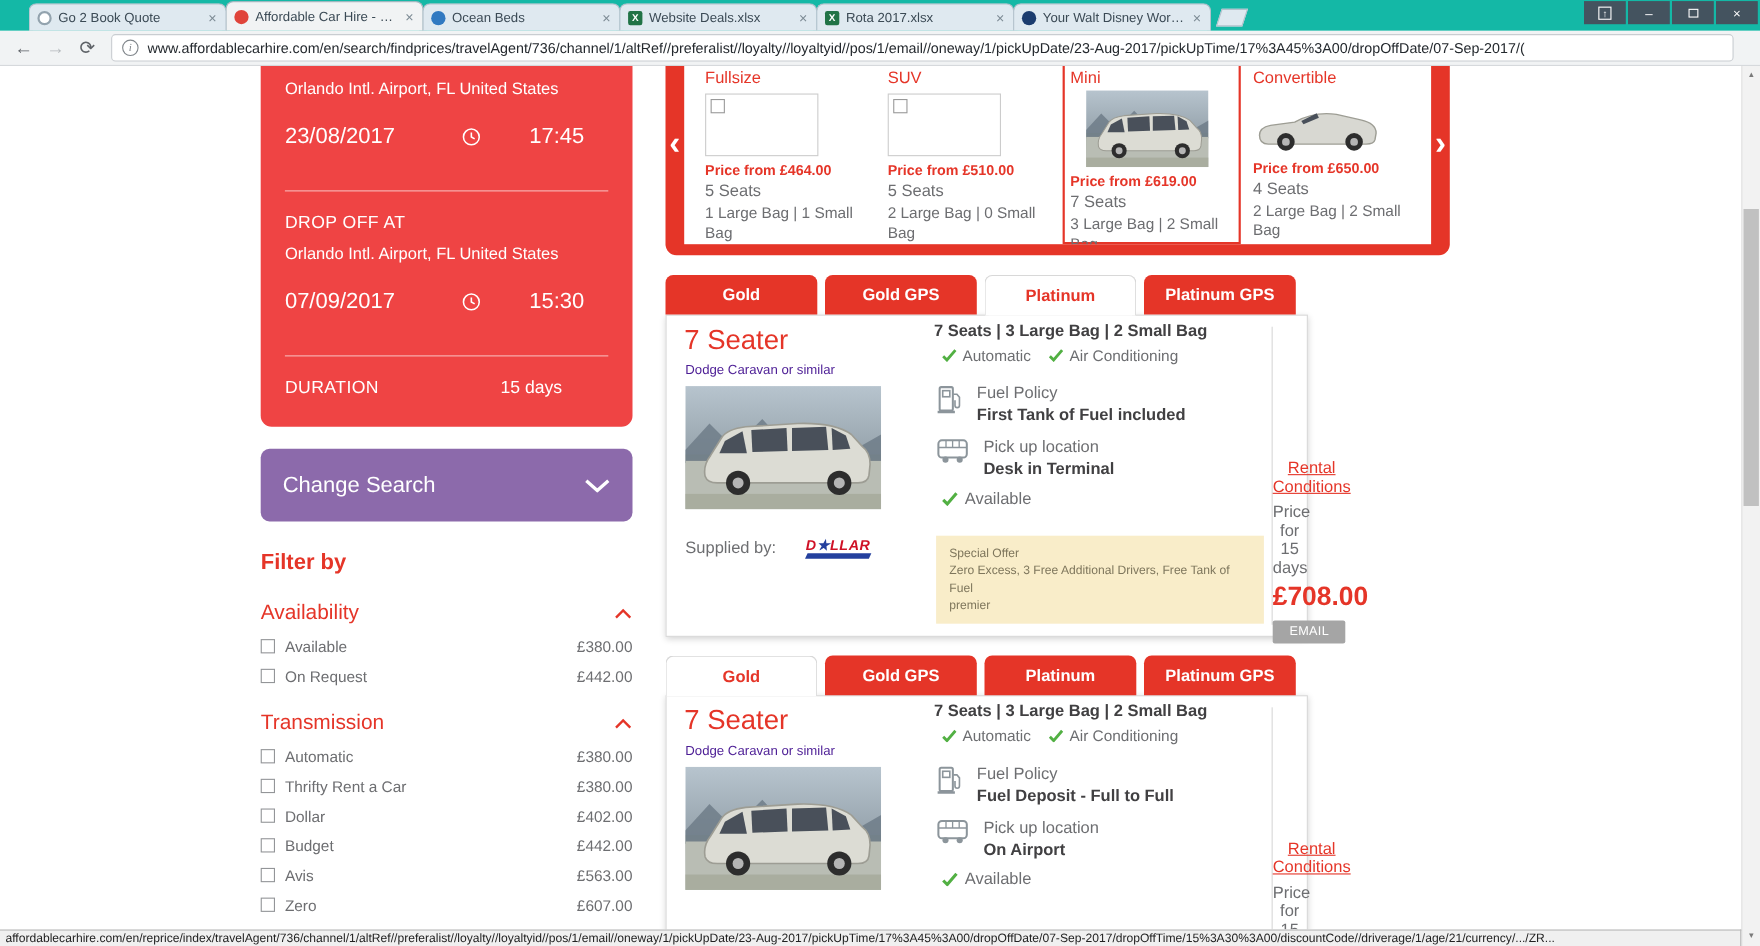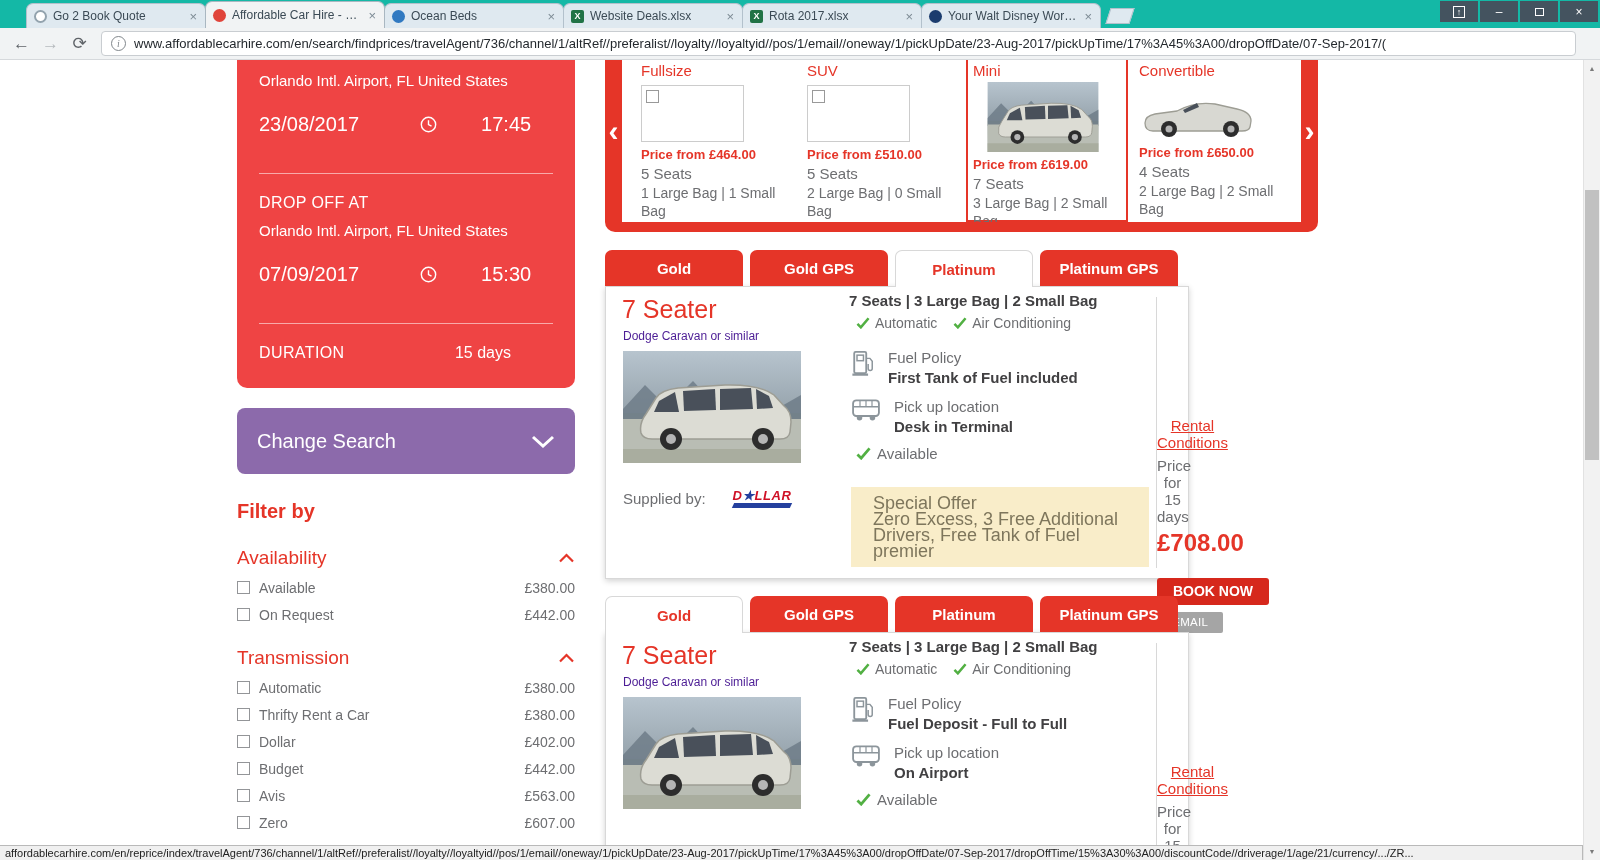--- a/index.html
+++ b/index.html
@@ -88,21 +88,21 @@
   .dollar-bar{width:58px;height:5px;background:#24409e;transform:skewX(-25deg);margin-top:1px}
   .specs{position:absolute;left:243px;top:5px;font-size:15px;font-weight:700;color:#414042}
   .features{position:absolute;left:250px;top:28px;display:flex;gap:16px;font-size:14px;color:#6d6e71;align-items:center}
   .feat{display:flex;align-items:center;gap:5px}
   .inforow{position:absolute;left:245px;display:flex;gap:13px;align-items:flex-start}
   .inforow.fuel{top:62px}
   .inforow.pickup{top:111px}
   .info-label{font-size:15px;color:#6d6e71}
   .info-value{font-size:15px;font-weight:700;color:#414042;margin-top:3px}
   .avail{position:absolute;left:250px;top:158px;font-size:15px;color:#6d6e71;display:flex;align-items:center;gap:6px}
-  .offer{position:absolute;left:245px;top:200px;width:298px;background:#f9edc9;padding:8px 22px;font-size:18px;color:#7e765c;line-height:16px}
+  .offer{position:absolute;left:245px;top:200px;width:298px;background:#f9edc9;padding:8px 12px;font-size:11px;color:#7e765c;line-height:16px}
   .vline{position:absolute;left:550px;top:10px;bottom:10px;width:1px;background:#d8d8d8}
   .rightcol{position:absolute;left:551px;right:0;top:0;bottom:0;text-align:center}
   .rental{color:#e53528;text-decoration:underline;font-size:15px;display:inline-block;margin-top:130px;cursor:pointer}
   .pricefor{font-size:15px;color:#6d6e71;margin-top:5px}
   .bigprice{font-size:24px;font-weight:700;color:#e53528;margin-top:4px}
   .book{display:inline-block;margin-top:21px;width:112px;height:27px;line-height:27px;background:#d6281c;color:#fff;font-weight:700;font-size:14px;border-radius:3px;cursor:pointer}
   .email{display:inline-block;margin-top:7px;padding:0 12px;height:21px;line-height:21px;background:#a5a5a5;color:#fff;font-size:11.5px;letter-spacing:.3px;border-radius:2px;cursor:pointer}
 
   
   .scrollbar{position:absolute;right:0;top:60px;width:17px;height:800px;background:#f2f2f2;border-left:1px solid #e2e2e2}
@@ -430,21 +430,20 @@
         <div class="offer">
           <div>Special Offer</div>
           <div>Zero Excess, 3 Free Additional Drivers, Free Tank of Fuel</div>
           <div>premier</div>
         </div>
         <div class="vline"></div>
         <div class="rightcol">
           <div><span class="rental">Rental Conditions</span></div>
           <div class="pricefor">Price for 15 days</div>
           <div class="bigprice">£708.00</div>
-          <div><span class="book">BOOK NOW</span></div>
           <div><span class="email">EMAIL A QUOTE</span></div>
         </div>
       </div>
     </div>
 
     <div class="result r2">
       <div class="rtabs">
         <div class="rtab active">Gold</div>
         <div class="rtab">Gold GPS</div>
         <div class="rtab">Platinum</div>

